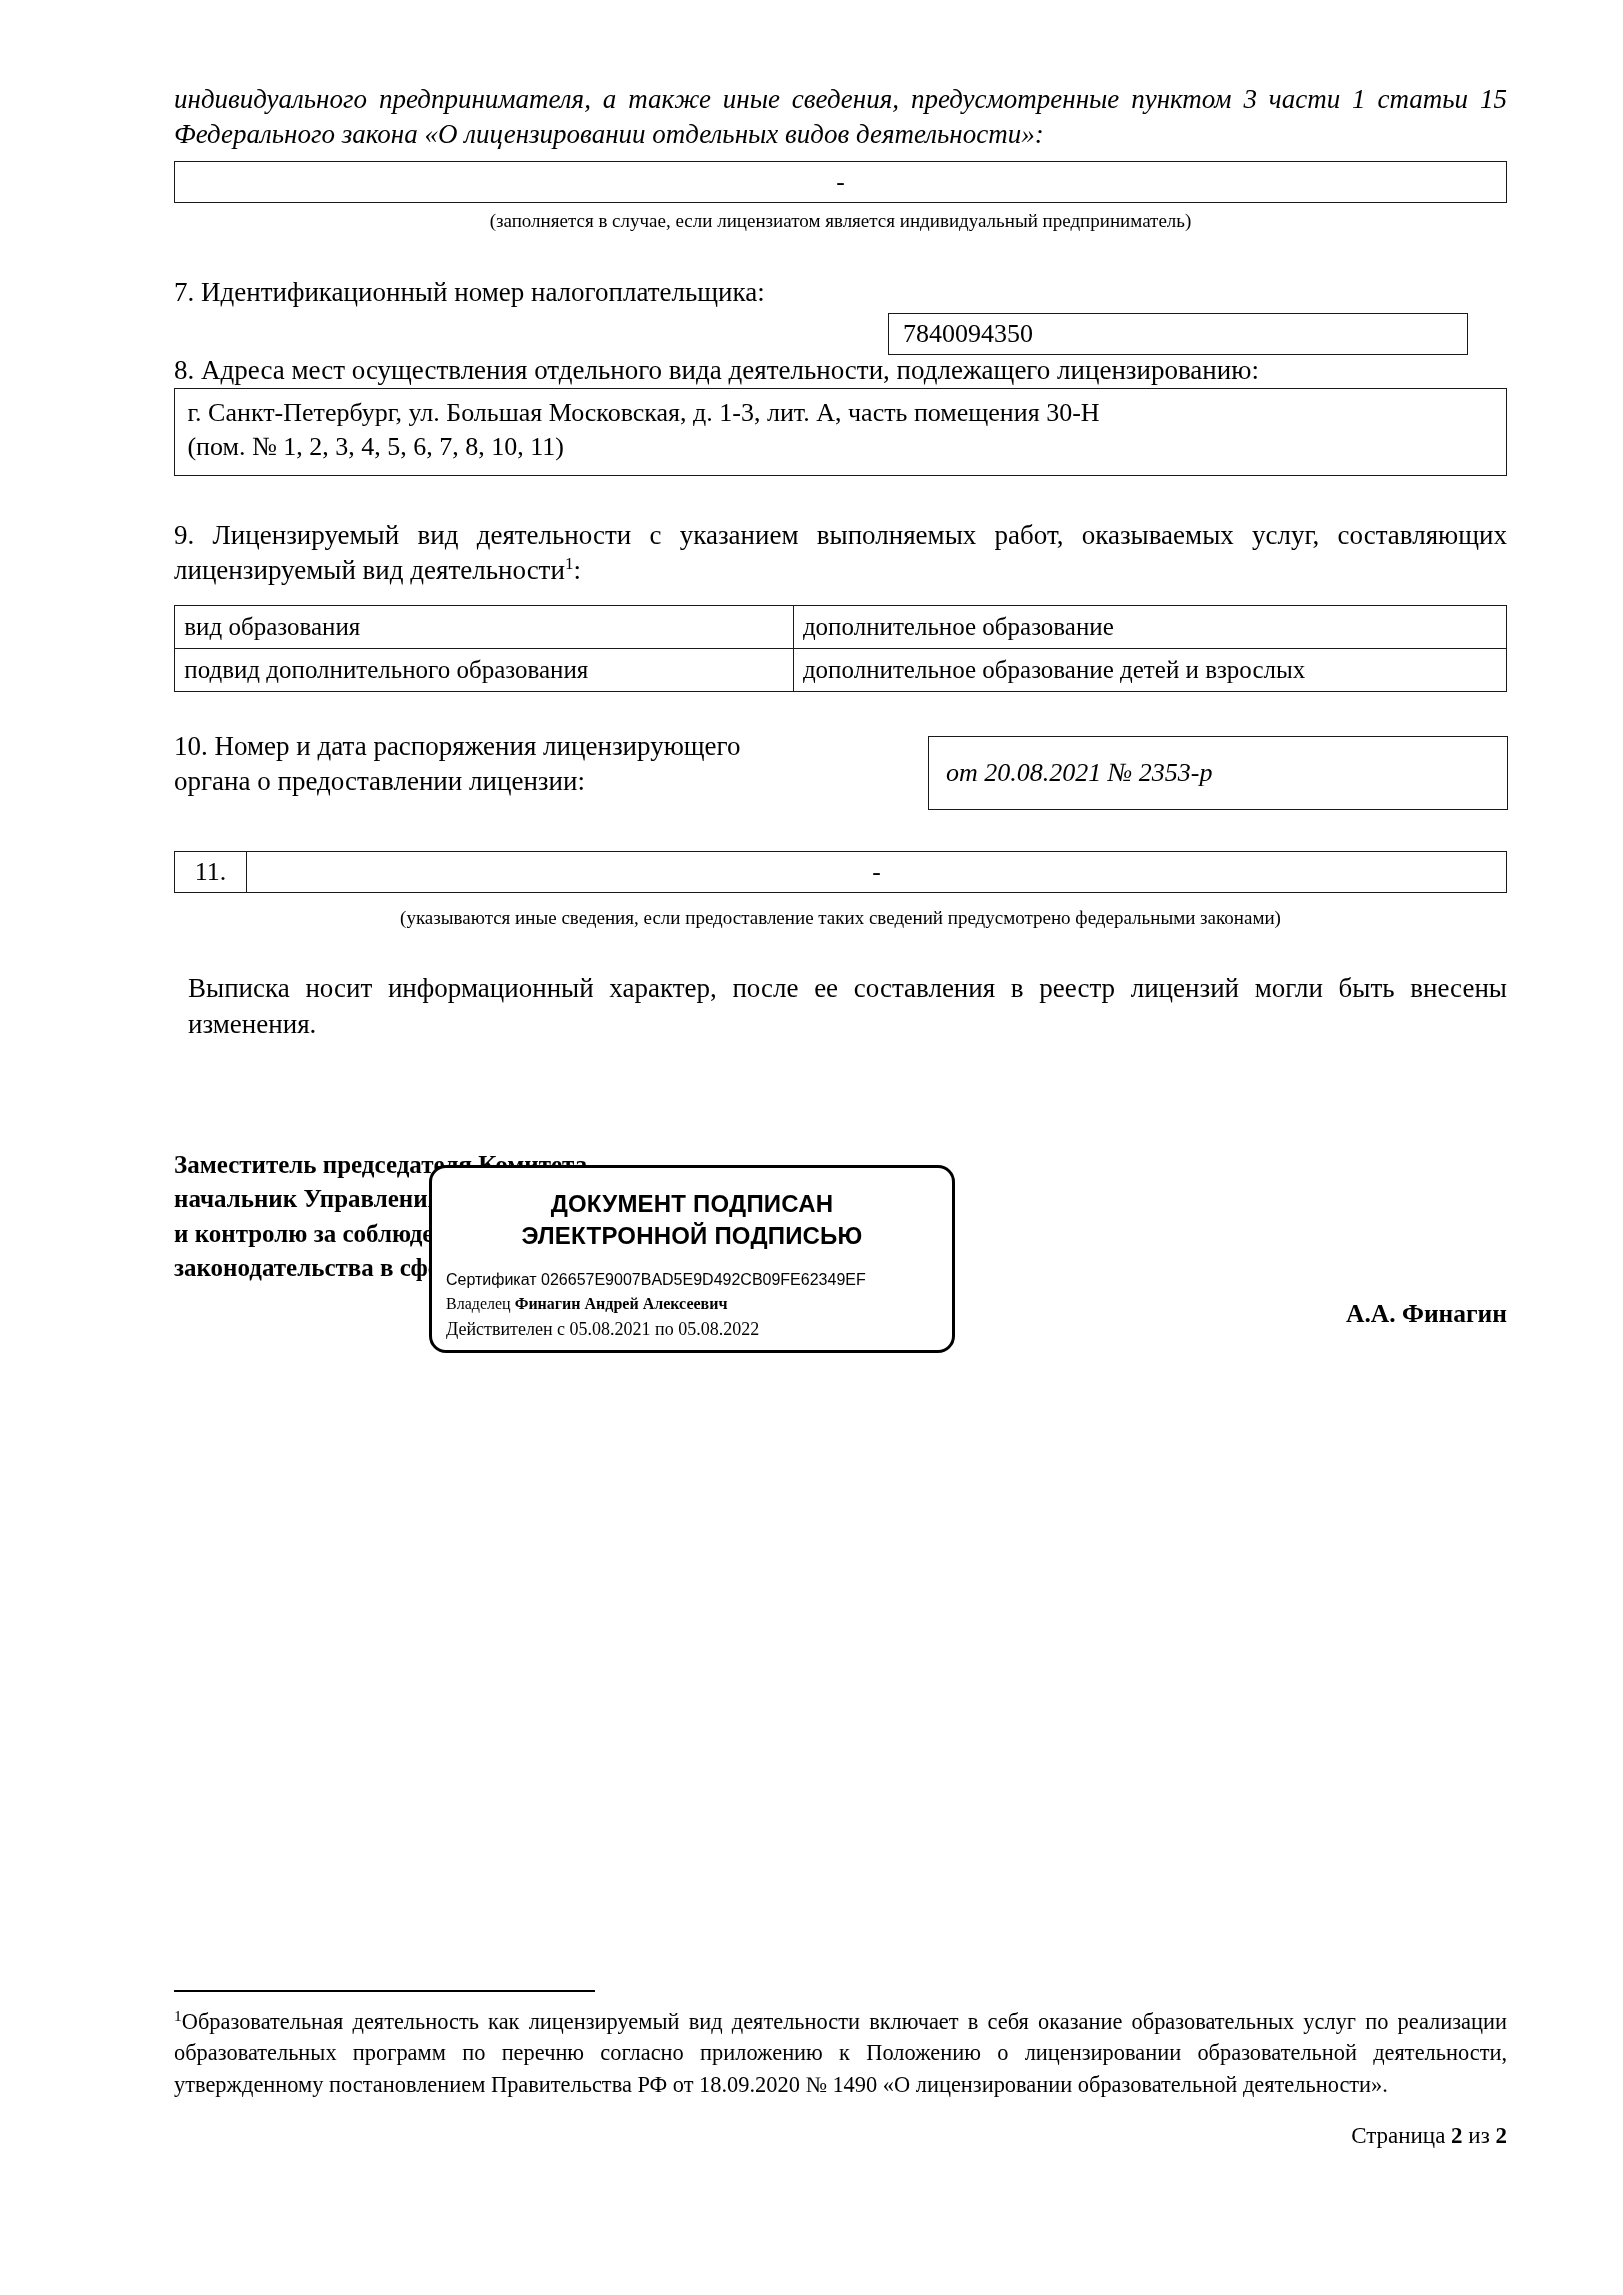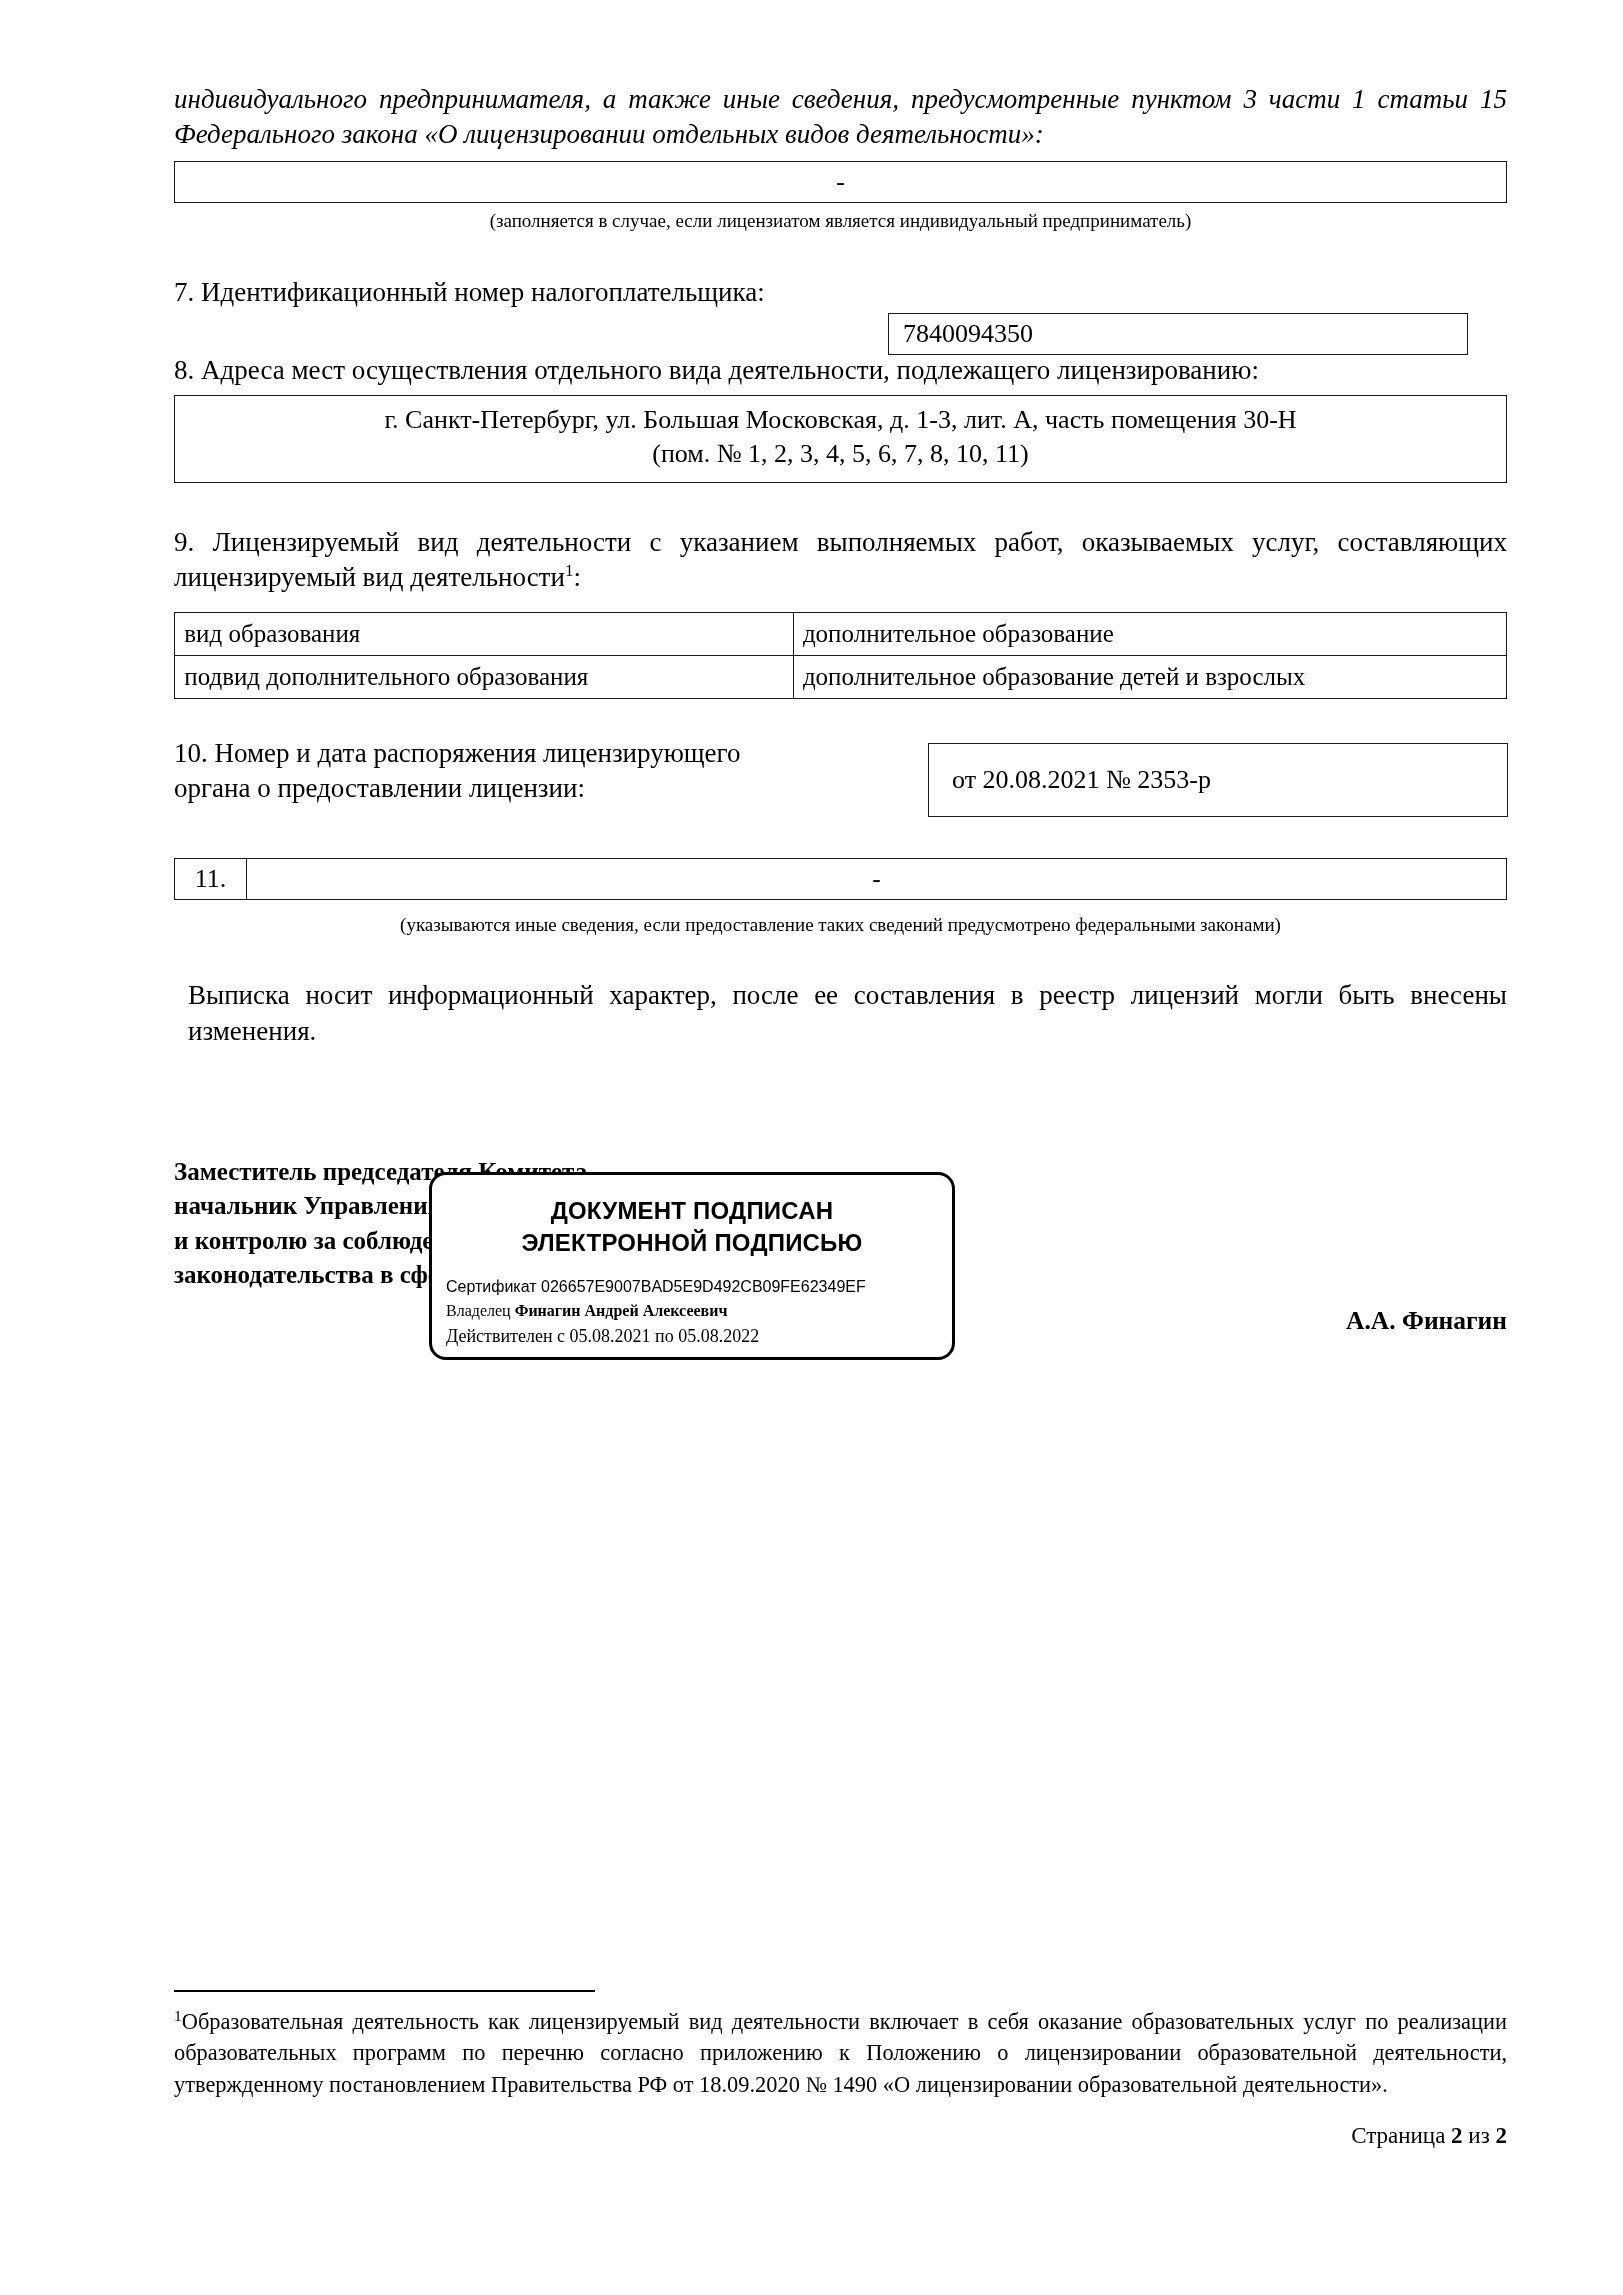--- a/index.html
+++ b/index.html
@@ -79,25 +79,23 @@
     line-height: 39px;
     font-size: 26px;
     padding-left: 14px;
     box-sizing: border-box;
   }
   .inn-wrap { position: relative; height: 43px; margin-top: 38px; }
 
   
   .addr-head { margin-top: 39px; }
   .addr-box {
-    margin-top: 7px;
     padding: 7px 12.4px 10px 12.4px;
     font-size: 26px;
     line-height: 1.33;
-    text-align: center;
   }
 
   
   .item9 { margin-top: 42px; }
   sup.fn {
     font-size: 17px;
     vertical-align: super;
     line-height: 0;
   }
 
@@ -130,23 +128,24 @@
     line-height: 1.30;
   }
   .item10-box {
     position: absolute;
     left: 754px;
     top: 7.7px;
     width: 580px;
     height: 74px;
     box-sizing: border-box;
     font-size: 26px;
-    padding-left: 23px;
+    padding-left: 17px;
     display: flex;
     align-items: center;
+    font-style: italic;
   }
 
   
   .item11-wrap {
     display: flex;
     margin-top: 31px;
   }
   .item11-num {
     width: 73px;
     height: 42px;

